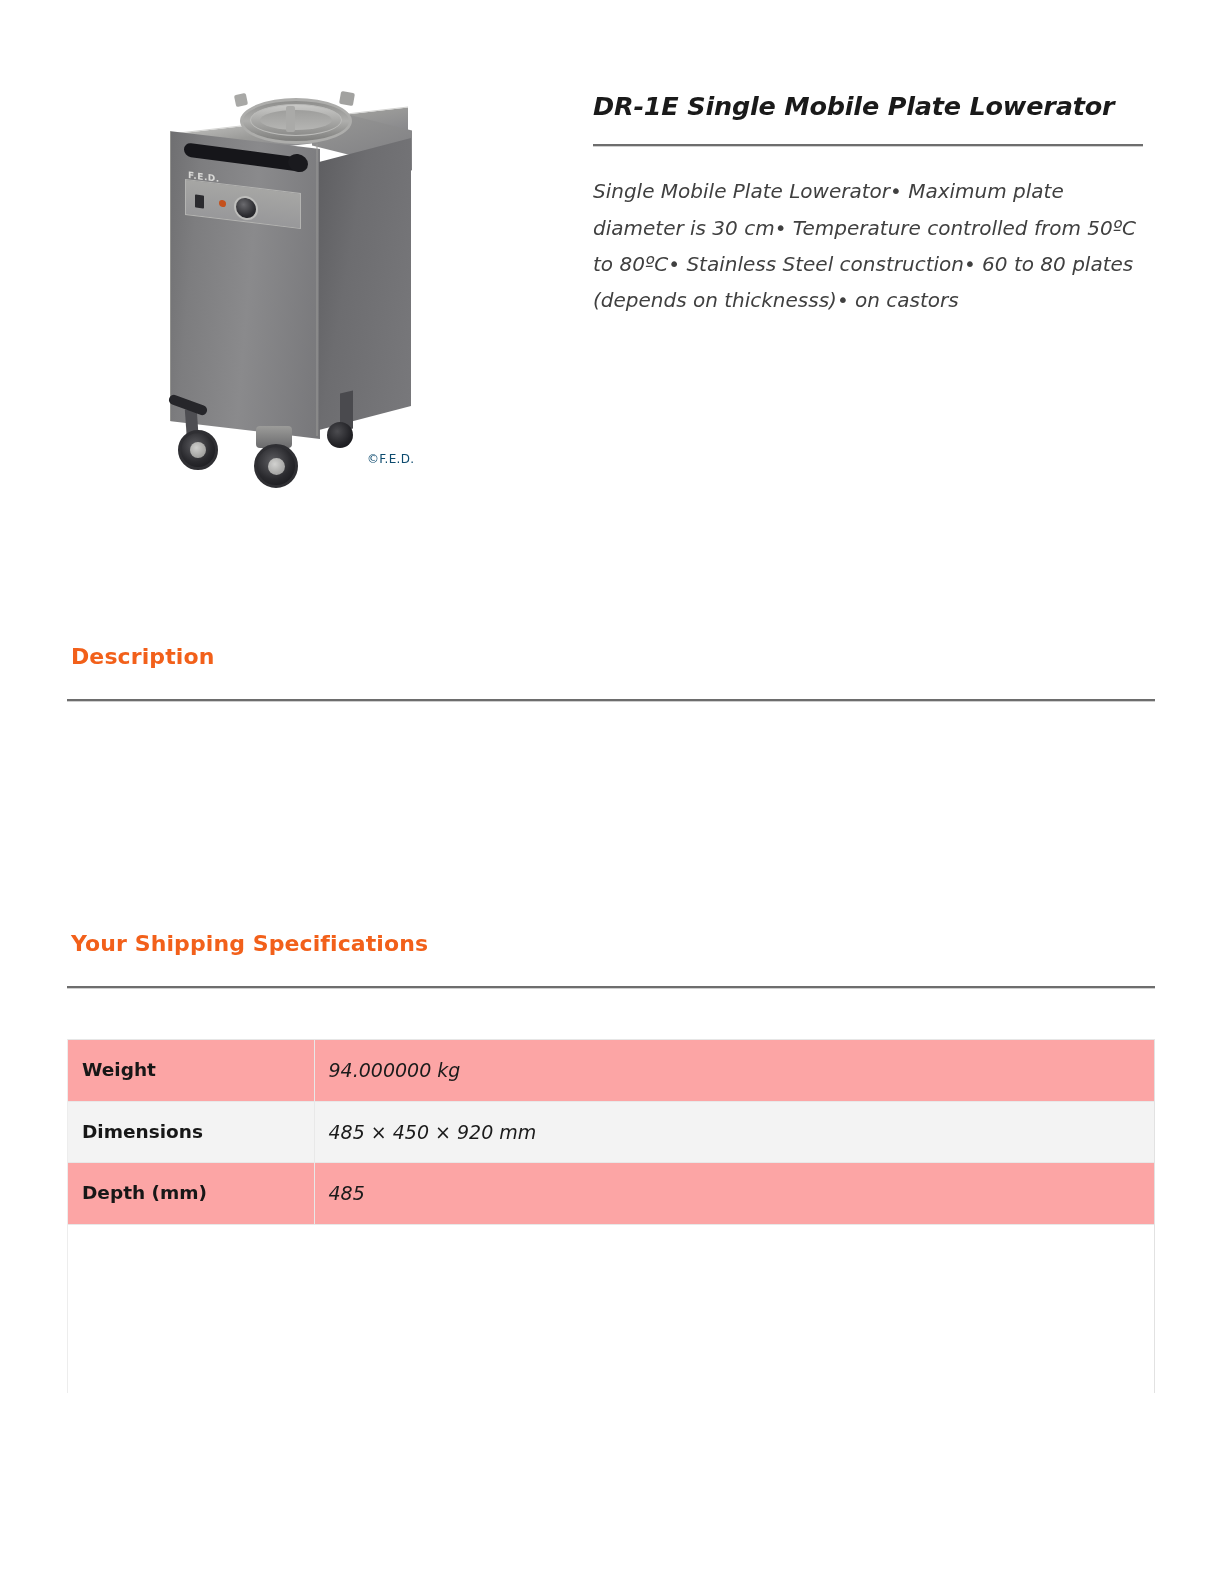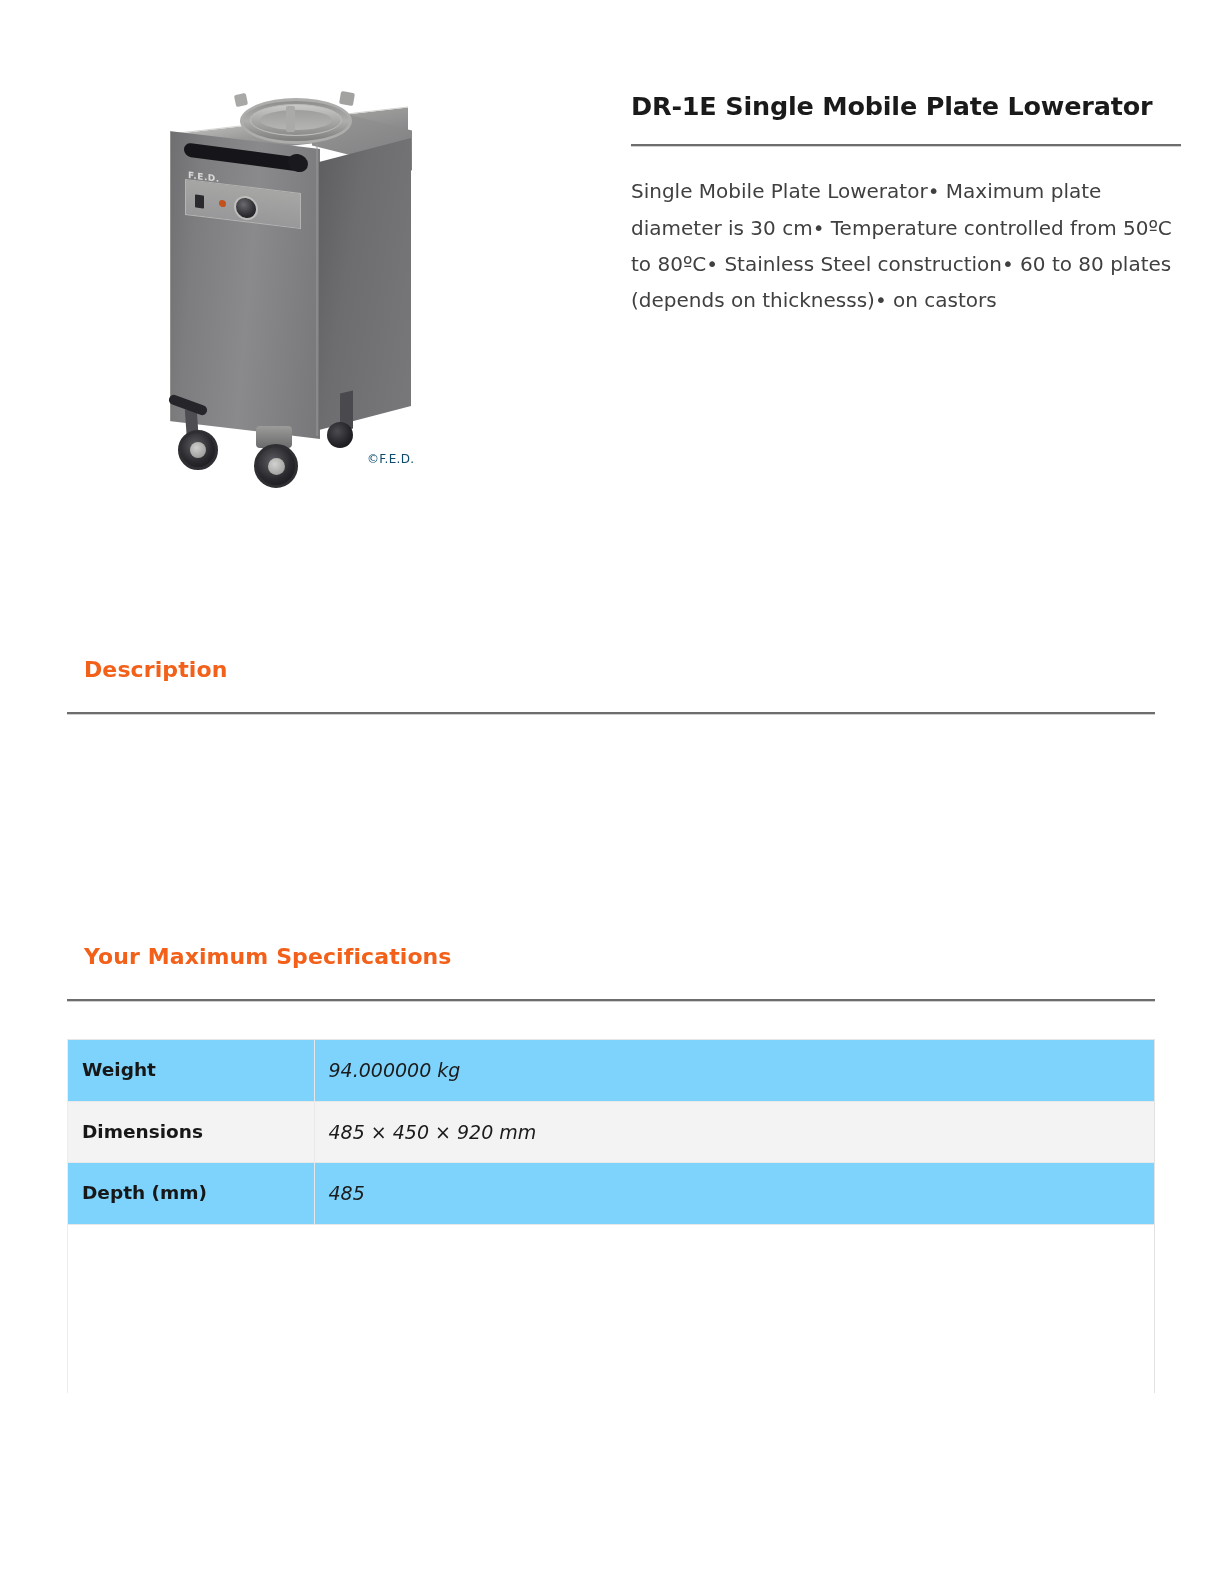--- a/index.html
+++ b/index.html
@@ -54,23 +54,24 @@
     left: 300px;
     top: 364px;
     font-size: 12px;
     color: #0c4a6e;
     letter-spacing: 0.3px;
     font-family: "DejaVu Sans", "Liberation Sans", sans-serif;
   }
 
   .product-info {
     position: absolute;
-    left: 564px;
+    left: 526px;
     top: 0px;
     width: 550px;
+    font-style: italic;
   }
 
   .product-title {
     font-size: 25.5px;
     font-weight: bold;
     line-height: 1.42;
     color: #1a1a1a;
     margin: 0;
     letter-spacing: -0.2px;
   }
@@ -95,21 +96,21 @@
   .section {
     position: absolute;
     left: 67px;
     width: 1088px;
   }
 
   .section-heading {
     font-size: 22px;
     font-weight: bold;
     color: #f2601a;
-    margin: 17px;
+    margin: 4px;
     letter-spacing: 0.1px;
   }
 
   .section-rule {
     margin-top: 30px;
     width: 1088px;
     height: 3px;
     border-top: 2px solid #6d6d6d;
     border-bottom: 1px solid #cfcfcf;
   }
@@ -137,21 +138,21 @@
     border-right: 1px solid #e2e2e2;
   }
 
   table.spec-table {
     width: 1088px;
     border-collapse: collapse;
     table-layout: fixed;
   }
 
   table.spec-table tr {
-    background: #7dd3fc;
+    background: #fca5a5;
   }
   table.spec-table tr.alt {
     background: #f3f3f3;
   }
 
   table.spec-table th,
   table.spec-table td {
     border-bottom: 1px solid #e8e8e8;
     padding: 16px 16px 16px 14px;
     vertical-align: middle;
@@ -424,21 +425,21 @@
     </div>
 
   </div>
 
   <div class="section" id="description-section">
     <h2 class="section-heading">Description</h2>
     <div class="section-rule"></div>
   </div>
 
   <div class="section" id="shipping-section">
-    <h2 class="section-heading">Your Maximum Specifications</h2>
+    <h2 class="section-heading">Your Shipping Specifications</h2>
     <div class="section-rule"></div>
   </div>
 
   <div class="spec-table-wrap">
     <table class="spec-table">
       <tbody>
         <tr>
           <th>Weight</th>
           <td>94.000000 kg</td>
         </tr>

